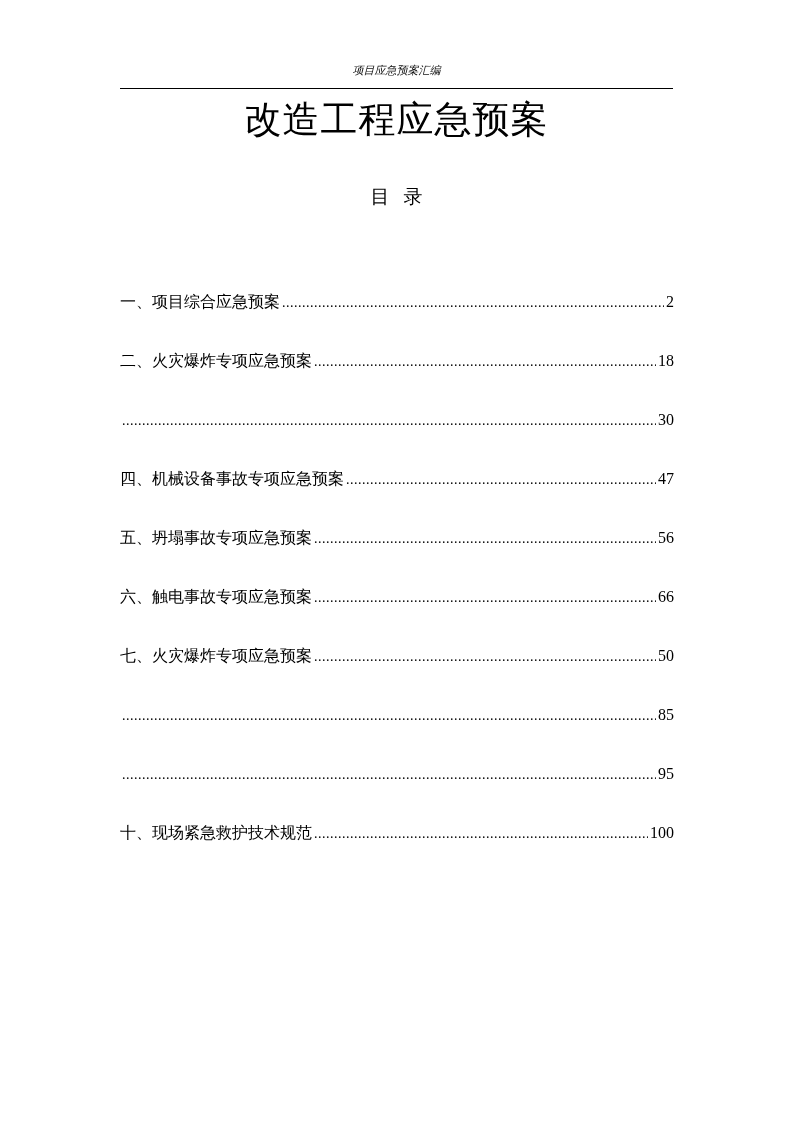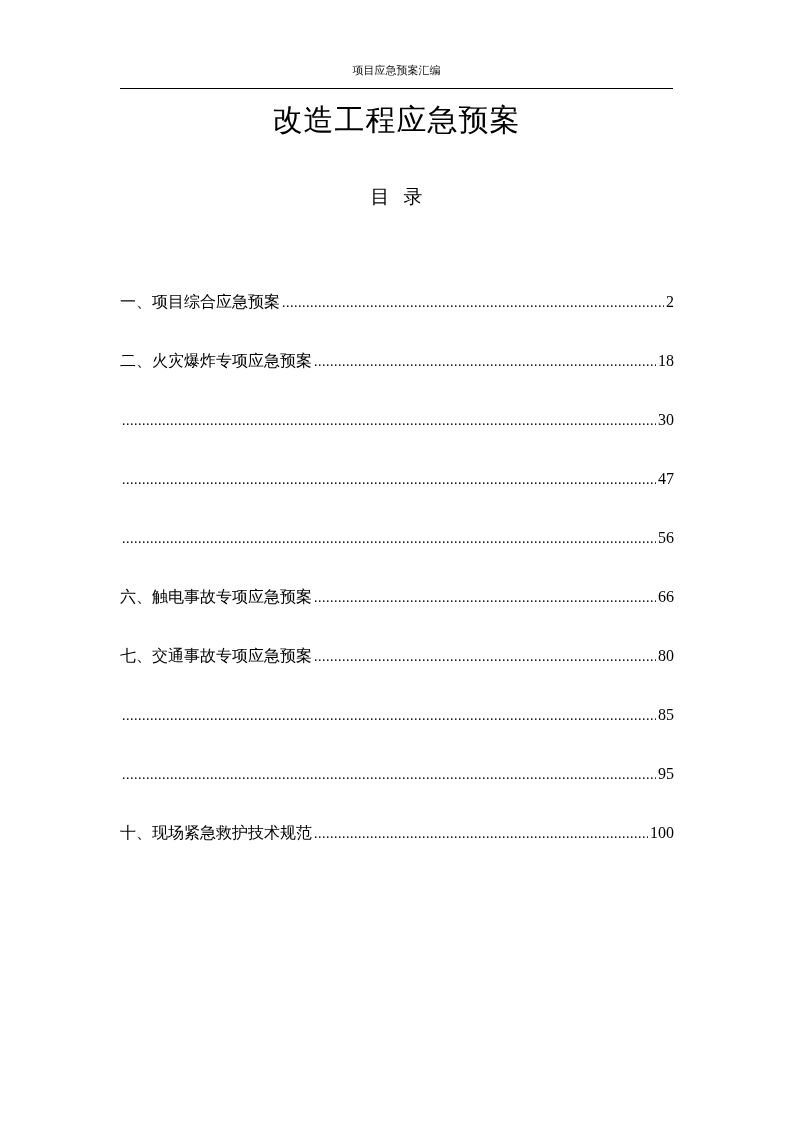--- a/index.html
+++ b/index.html
@@ -17,36 +17,37 @@
     }
     .running-header {
       position: absolute;
       left: 120px;
       width: 553px;
       top: 64px;
       text-align: center;
       font-size: 11px;
       line-height: 14px;
       color: #111;
+      font-style: italic;
     }
     .header-rule {
       position: absolute;
       left: 120px;
       width: 553px;
       top: 88px;
       height: 0;
       border-top: 1.5px solid #000;
     }
     .doc-title {
       position: absolute;
       left: 0;
       width: 793px;
       top: 100px;
       text-align: center;
-      font-size: 30px;
+      font-size: 37px;
       line-height: 40px;
       letter-spacing: 1px;
     }
     .toc-heading {
       position: absolute;
       left: 0;
       width: 793px;
       top: 183px;
       text-align: center;
       font-size: 19px;
@@ -112,36 +113,38 @@
   <div class="toc-entry">
     <span class="toc-label">二、火灾爆炸专项应急预案</span>
     <span class="toc-leader"></span>
     <span class="toc-page">18</span>
   </div>
   <div class="toc-entry">
     <span class="toc-leader"></span>
     <span class="toc-page">30</span>
   </div>
   <div class="toc-entry">
+    <span class="toc-label">四、机械设备事故专项应急预案</span>
     <span class="toc-leader"></span>
     <span class="toc-page">47</span>
   </div>
   <div class="toc-entry">
+    <span class="toc-label">五、坍塌事故专项应急预案</span>
     <span class="toc-leader"></span>
     <span class="toc-page">56</span>
   </div>
   <div class="toc-entry">
     <span class="toc-label">六、触电事故专项应急预案</span>
     <span class="toc-leader"></span>
     <span class="toc-page">66</span>
   </div>
   <div class="toc-entry">
-    <span class="toc-label">七、交通事故专项应急预案</span>
+    <span class="toc-label">七、火灾爆炸专项应急预案</span>
     <span class="toc-leader"></span>
-    <span class="toc-page">80</span>
+    <span class="toc-page">50</span>
   </div>
   <div class="toc-entry">
     <span class="toc-leader"></span>
     <span class="toc-page">85</span>
   </div>
   <div class="toc-entry">
     <span class="toc-leader"></span>
     <span class="toc-page">95</span>
   </div>
   <div class="toc-entry">

